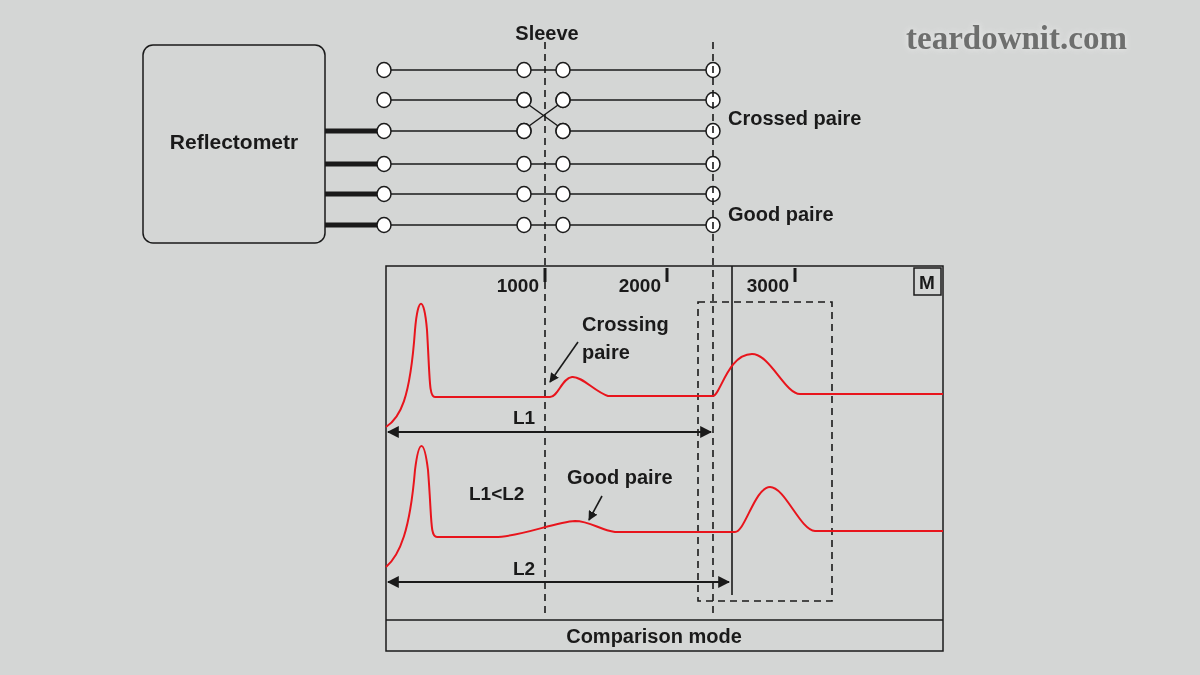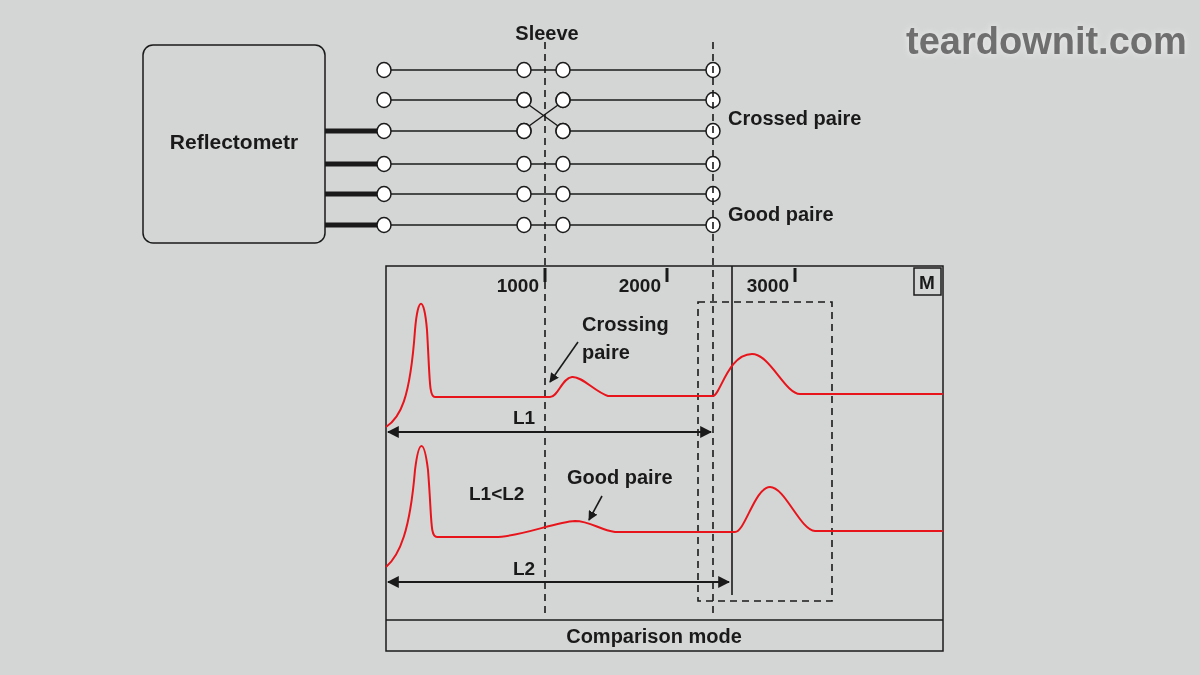--- a/index.html
+++ b/index.html
@@ -1,19 +1,19 @@
 <!DOCTYPE html>
 <html><head>
 <meta charset="utf-8">
 <style>
   html,body{margin:0;padding:0;}
   body{width:1200px;height:675px;background:#d4d6d5;overflow:hidden;position:relative;font-family:"Liberation Sans",sans-serif;}
   svg{position:absolute;left:0;top:0;}
   .lbl{font-family:"Liberation Sans",sans-serif;font-weight:bold;fill:#1a1a1a;}
-  .wm{position:absolute;left:906px;top:20px;font-family:Liberation Sans, sans-serif;font-weight:bold;font-size:38px;color:#6e6f6e;text-shadow:0 0 6px #eeeeee;}
+  .wm{position:absolute;left:906px;top:20px;font-family:Liberation Serif, serif;font-weight:bold;font-size:33px;color:#6e6f6e;text-shadow:0 0 6px #eeeeee;}
 </style>
 </head>
 <body>
 
 <div class="wm">teardownit.com</div>
 
 <svg width="1200" height="675" viewBox="0 0 1200 675">
   <defs>
     <marker id="ah" viewBox="0 0 10 10" refX="9" refY="5" markerWidth="6" markerHeight="6" orient="auto-start-reverse">
       <path d="M0,0 L10,5 L0,10 z" fill="#1a1a1a"></path>

